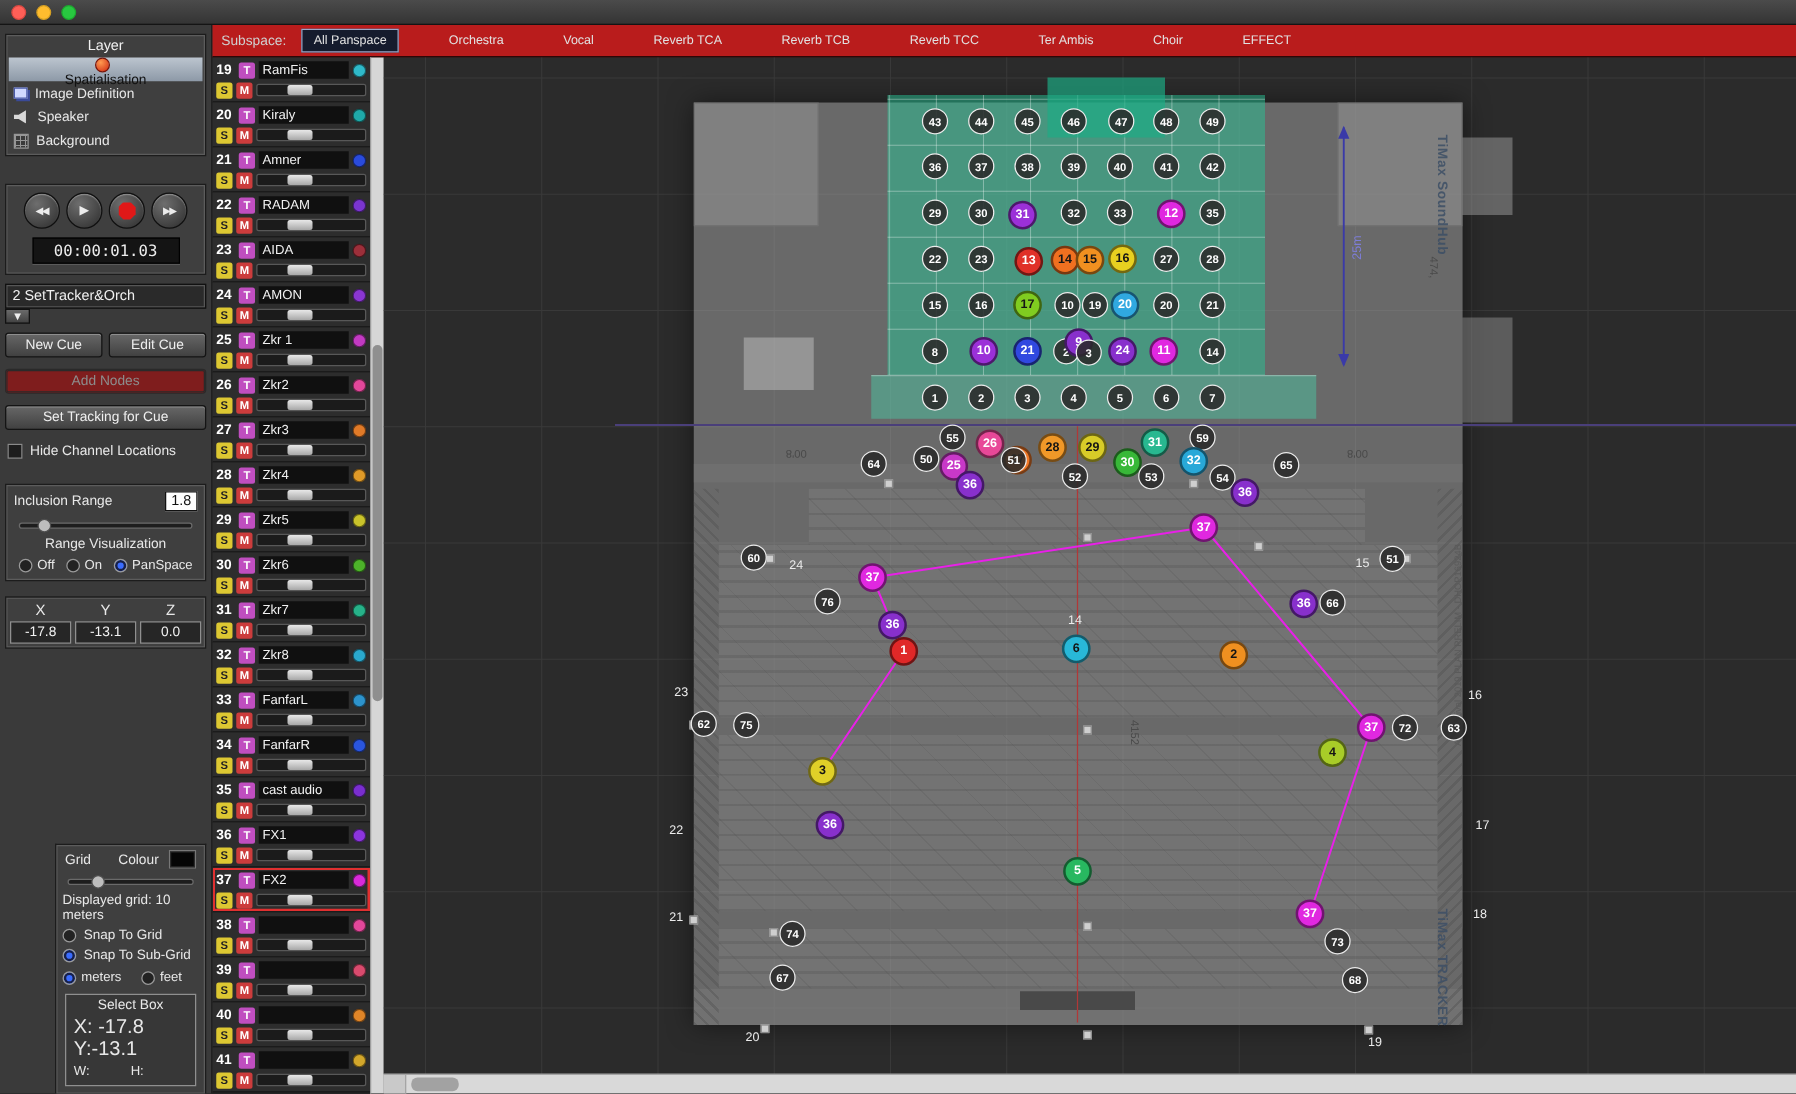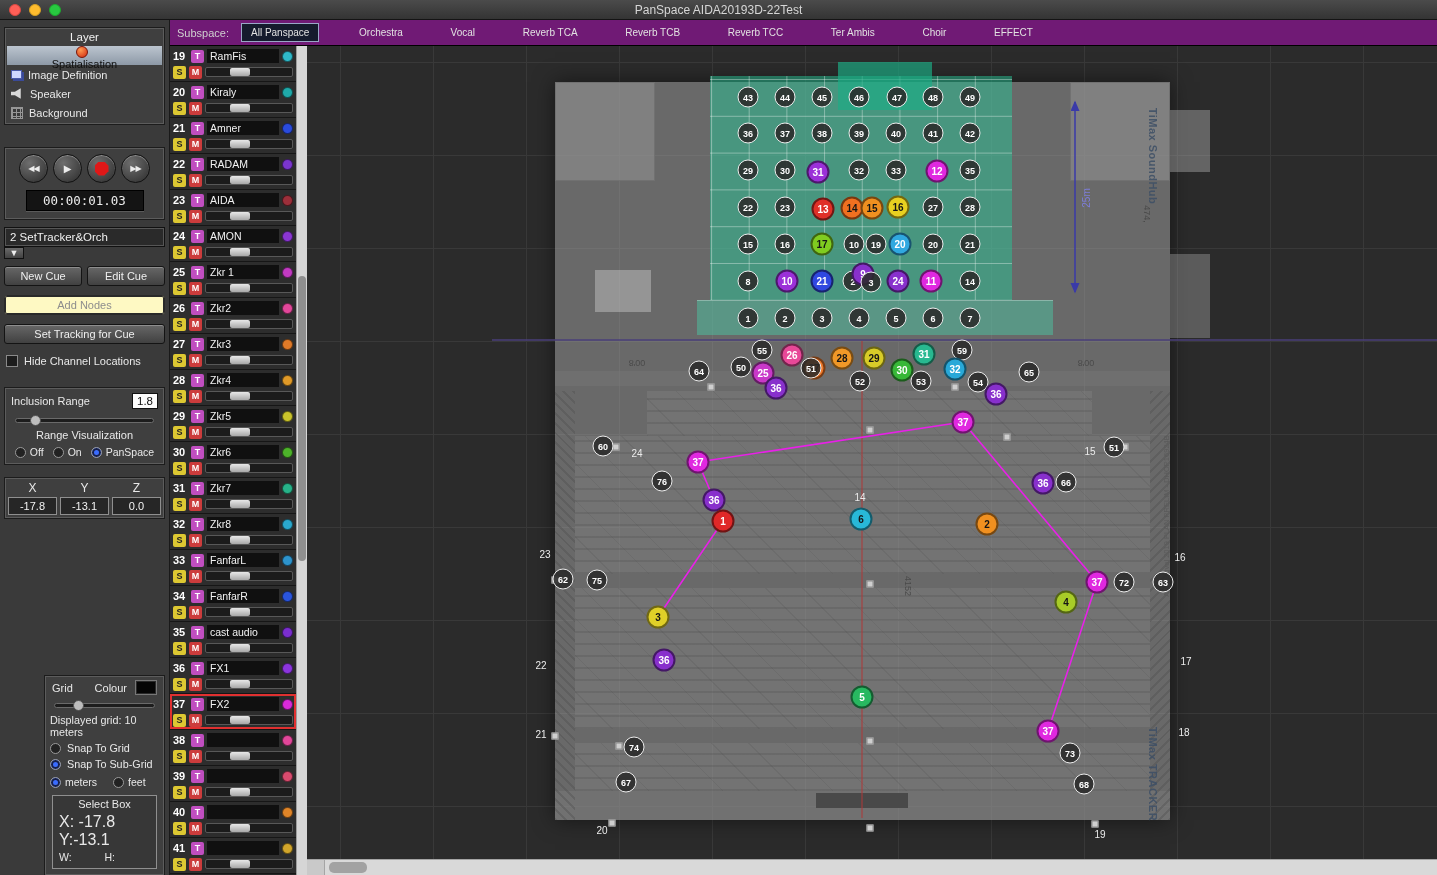--- a/index.html
+++ b/index.html
@@ -38,21 +38,21 @@
   .rec-oct { width:14px; height:14px; background:#e01818; clip-path:polygon(30% 0,70% 0,100% 30%,100% 70%,70% 100%,30% 100%,0 70%,0 30%); }
   .time-display { margin:7px auto 2px; width:118px; background:#141414; border:1px solid #000; box-shadow:0 1px 0 #5a5a5a; color:#ededed; font-family:"DejaVu Sans Mono",monospace; font-size:12.5px; text-align:center; padding:2px 0; }
 
   .cue-select-row { display:flex; margin:7px 4px 0;flex-direction:column; }
   .cue-select { flex:1; background:#2a2a2a; border:1px solid #111; box-shadow:inset 0 0 0 1px #565656; color:#f0f0f0; font-size:11.5px; padding:3px 5px; white-space:nowrap; overflow:hidden; }
   .cue-select-arrow { width:20px; background:linear-gradient(#6a6a6a,#424242); border:1px solid #111; color:#eee; font-size:9px; display:flex; align-items:center; justify-content:center; cursor:pointer; }
 
   .btn { background:linear-gradient(#676767,#414141); border:1px solid #141414; box-shadow:inset 0 1px 0 #8e8e8e; border-radius:3px; color:#efefef; font-size:11px; text-align:center; padding:3px 4px; cursor:pointer; white-space:nowrap; }
   .btn-row { display:flex; gap:5px; margin:7px 4px 0; }
   .btn-row .btn { flex:1; }
-  .add-nodes { margin:9px 4px 0; background:#fef9c3; box-shadow:inset 0 0 0 1px #2a2a2a; color:#8d8d8d; border-color:#2a2a2a; }
+  .add-nodes { margin:9px 4px 0; background:#7f1d1d; box-shadow:inset 0 0 0 1px #2a2a2a; color:#8d8d8d; border-color:#2a2a2a; }
   .set-tracking { margin:9px 4px 0; }
   .check-row { display:flex; align-items:center; gap:6px; margin:11px 6px 0; }
   .checkbox { width:12px; height:12px; background:#1d1d1d; border:1px solid #8a8a8a; display:inline-block; }
   .check-label { font-size:11px; }
 
   .incl-box { margin-top:20px; padding:4px; }
   .incl-row { display:flex; align-items:center; justify-content:space-between; padding:1px 2px; }
   .incl-value { background:#fdfdfd; color:#111; border:1px solid #111; min-width:26px; text-align:center; font-size:11.5px; padding:1px 3px; }
   .slider { height:5px; background:#1d1d1d; border:1px solid #6a6a6a; border-radius:3px; position:relative; margin:8px 6px 6px; }
   .slider-thumb { position:absolute; top:-4px; width:11px; height:11px; background:#bdbdbd; border:1px solid #4f4f4f; border-radius:50%; }
@@ -77,21 +77,21 @@
   .snap-row { display:flex; align-items:center; gap:6px; margin:4px 2px 0; font-size:10.8px; cursor:pointer; }
   .radio-row.units { justify-content:flex-start; gap:16px; margin:6px 2px 0; }
   .selectbox { border:1px solid #8f8f8f; margin:7px 4px 6px; padding:2px 4px 4px; background:#373737; }
   .sb-title { text-align:center; font-size:11px; padding-bottom:2px; }
   .sb-line { font-size:16px; padding:1px 2px; }
   .sb-line2 { display:flex; font-size:10.5px; padding:1px 2px; }
   .sb-line2 span { width:50%; }
 
   
   .right { flex:1; display:flex; flex-direction:column; min-width:0; }
-  .tabbar { height:26px; flex:0 0 26px; background:#701a75; border-bottom:1px solid #000; display:flex; align-items:center; padding-left:7px; }
+  .tabbar { height:26px; flex:0 0 26px; background:#b91c1c; border-bottom:1px solid #000; display:flex; align-items:center; padding-left:7px; }
   .sublabel { color:#cfcfcf; font-size:11px; margin-right:12px; }
   #tabs { display:flex; width:800px; justify-content:space-between; align-items:center; }
   .tab { color:#e2e2e2; font-size:10px; padding:4px 8px; cursor:pointer; white-space:nowrap; }
   .tab.sel { background:#151b2d; border:1px solid #9aa6c8; padding:3px 9px; }
 
   .content-row { flex:1; display:flex; min-height:0; }
 
   
   .channel-col { width:126px; flex:0 0 126px; background:#262626; overflow:hidden; }
   .strip { height:36px; padding:2px 3px 0; border-bottom:1px solid #161616; background:#2d2d2d; position:relative; }
@@ -159,21 +159,20 @@
 </head>
 <body>
 
 <div class="app">
   <div class="titlebar">
     <div class="traffic">
       <span class="tl red"></span>
       <span class="tl yellow"></span>
       <span class="tl green"></span>
     </div>
-    <div class="title">PanSpace AIDA20193D-22Test</div>
   </div>
 
   <div class="body-row">
 
     <div class="left-panel">
       <div class="pbox">
         <div class="pbox-header">Layer</div>
         <div id="layer-items">
             <div class="layer-item sel">
               <span class="licon spatialisation-icon"></span>

